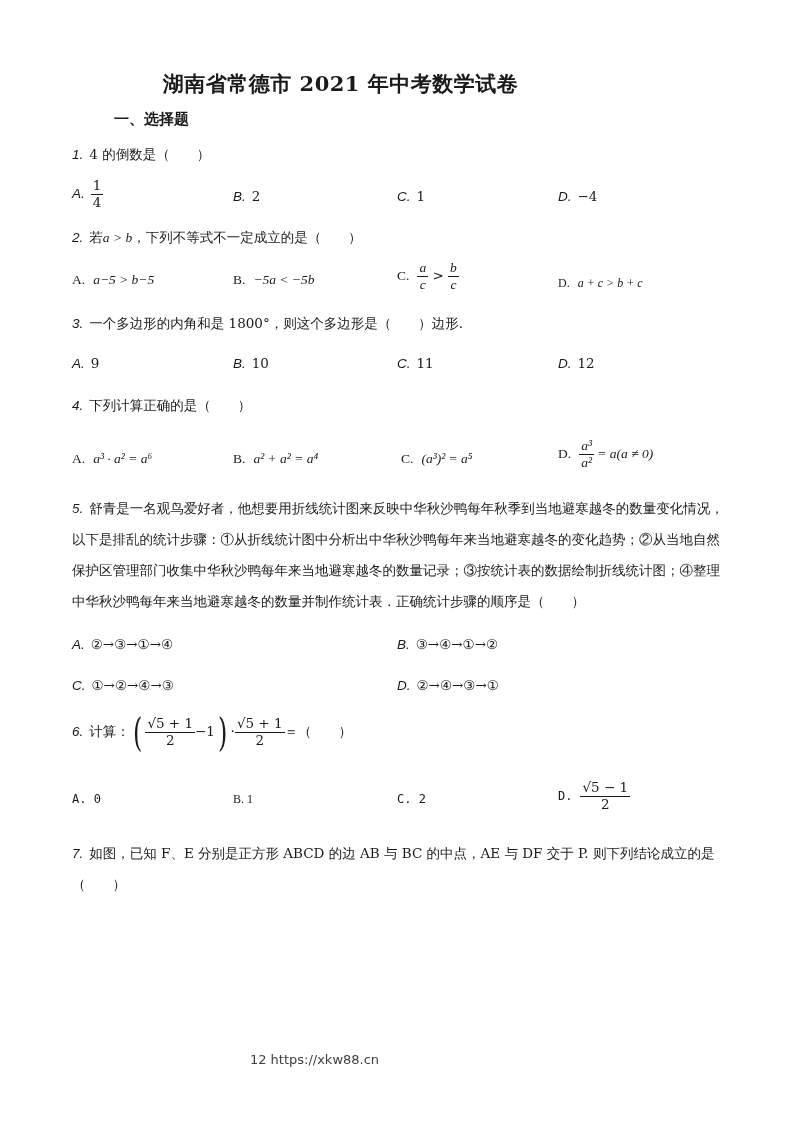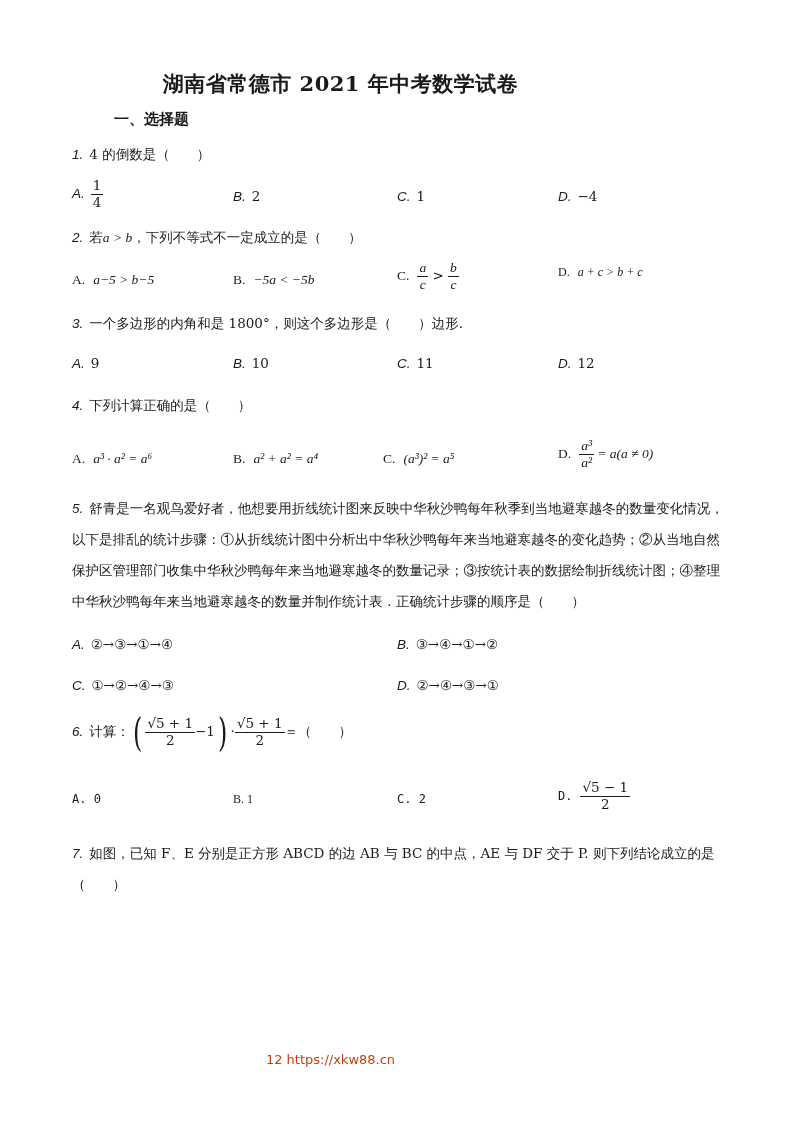--- a/index.html
+++ b/index.html
@@ -10,21 +10,21 @@
   .section { left:70px; top:110px; font-size:15px; font-weight:bold;margin-left:44px; }
   .q { font-size:13.5px; left:72px;text-align:right; }
   .opt { font-size:13.5px; }
   .lbl { font-family:"Liberation Sans", sans-serif; font-style:italic; margin-right:6px; }
   .lbl2 { font-family:"Liberation Serif", serif; margin-right:8px; }
   .m { font-family:"Liberation Serif", serif; font-style:italic; }
   .frac { display:inline-flex; flex-direction:column; align-items:center; vertical-align:middle; line-height:1.15; }
   .frac .n { border-bottom:1px solid #1a1a1a; padding:0 2px; }
   .frac .d { padding:0 2px; }
   .para { left:72px; width:660px; font-size:13.5px; line-height:31px; white-space:normal; }
-  .footer { left:0; width:629px; text-align:center; top:1052px; font-family:"DejaVu Sans", sans-serif; font-size:13px; color:#c2410c;margin-left:16px; }
+  .footer { left:0; width:629px; text-align:center; top:1052px; font-family:"DejaVu Sans", sans-serif; font-size:13px; color:#404040; }
   .paren { display:inline-block; font-size:40px; font-weight:100; vertical-align:middle; line-height:1; transform:scaleX(0.6); }
 </style>
 </head>
 <body>
 
 <div class="abs title">湖南省常德市 2021 年中考数学试卷</div>
 <div class="abs section">一、选择题</div>
 
 <div class="abs q" style="top:146px">
   <span class="lbl">1.</span><span>4 的倒数是（　　）</span>
@@ -46,36 +46,36 @@
 <div class="abs opt" style="left:233px;top:271px"><span class="lbl2">B.</span><span class="m">−5a &lt; −5b</span></div>
 <div class="abs opt" style="left:397px;top:260px">
   <span class="lbl2">C.</span><span class="frac m">
       <span class="n">a</span>
       <span class="d">c</span>
     </span> &gt; <span class="frac m">
       <span class="n">b</span>
       <span class="d">c</span>
     </span>
 </div>
-<div class="abs opt" style="left:558px;top:265px;font-size:12px"><span class="lbl2">D.</span><span class="m">a + c &gt; b + c</span></div>
+<div class="abs opt" style="left:558px;top:276px;font-size:12px"><span class="lbl2">D.</span><span class="m">a + c &gt; b + c</span></div>
 
 <div class="abs q" style="top:315px">
   <span class="lbl">3.</span><span>一个多边形的内角和是 1800°，则这个多边形是（　　）边形.</span>
 </div>
 <div class="abs opt" style="left:72px;top:355px"><span class="lbl">A.</span><span>9</span></div>
 <div class="abs opt" style="left:233px;top:355px"><span class="lbl">B.</span><span>10</span></div>
 <div class="abs opt" style="left:397px;top:355px"><span class="lbl">C.</span><span>11</span></div>
 <div class="abs opt" style="left:558px;top:355px"><span class="lbl">D.</span><span>12</span></div>
 
 <div class="abs q" style="top:397px">
   <span class="lbl">4.</span><span>下列计算正确的是（　　）</span>
 </div>
 <div class="abs opt" style="left:72px;top:450px"><span class="lbl2">A.</span><span class="m">a³ · a² = a⁶</span></div>
 <div class="abs opt" style="left:233px;top:450px"><span class="lbl2">B.</span><span class="m">a² + a² = a⁴</span></div>
-<div class="abs opt" style="left:383px;top:450px"><span class="lbl2">C.</span><span class="m">(a³)² = a⁵</span></div>
+<div class="abs opt" style="left:401px;top:450px"><span class="lbl2">C.</span><span class="m">(a³)² = a⁵</span></div>
 <div class="abs opt" style="left:558px;top:438px">
   <span class="lbl2">D.</span><span class="frac m">
       <span class="n">a³</span>
       <span class="d">a²</span>
     </span><span class="m"> = a(a ≠ 0)</span>
 </div>
 
 <div class="abs para" style="top:493px">
   <span class="lbl">5.</span><span>舒青是一名观鸟爱好者，他想要用折线统计图来反映中华秋沙鸭每年秋季到当地避寒越冬的数量变化情况，以下是排乱的统计步骤：①从折线统计图中分析出中华秋沙鸭每年来当地避寒越冬的变化趋势；②从当地自然保护区管理部门收集中华秋沙鸭每年来当地避寒越冬的数量记录；③按统计表的数据绘制折线统计图；④整理中华秋沙鸭每年来当地避寒越冬的数量并制作统计表．正确统计步骤的顺序是（　　）</span>
 </div>

